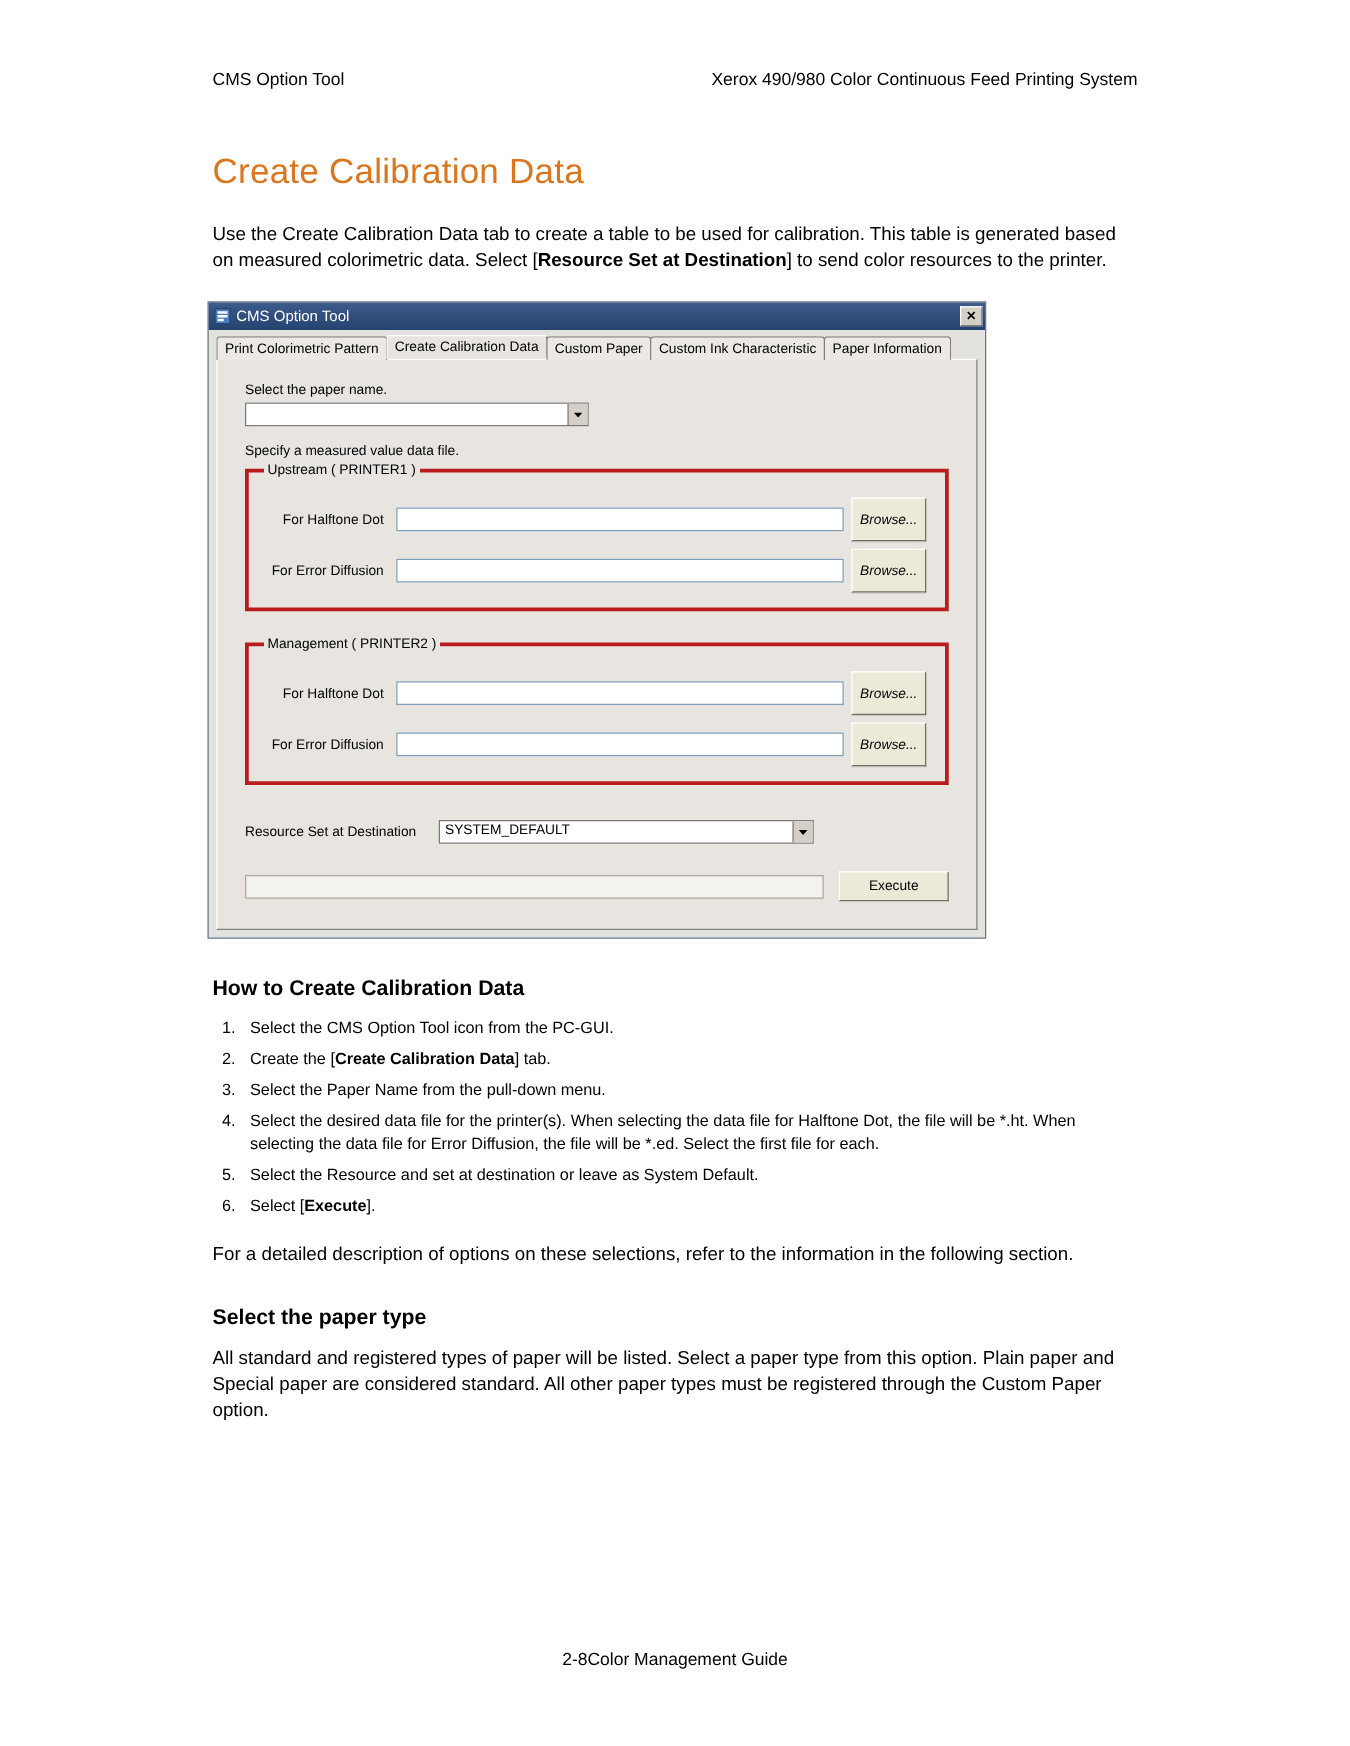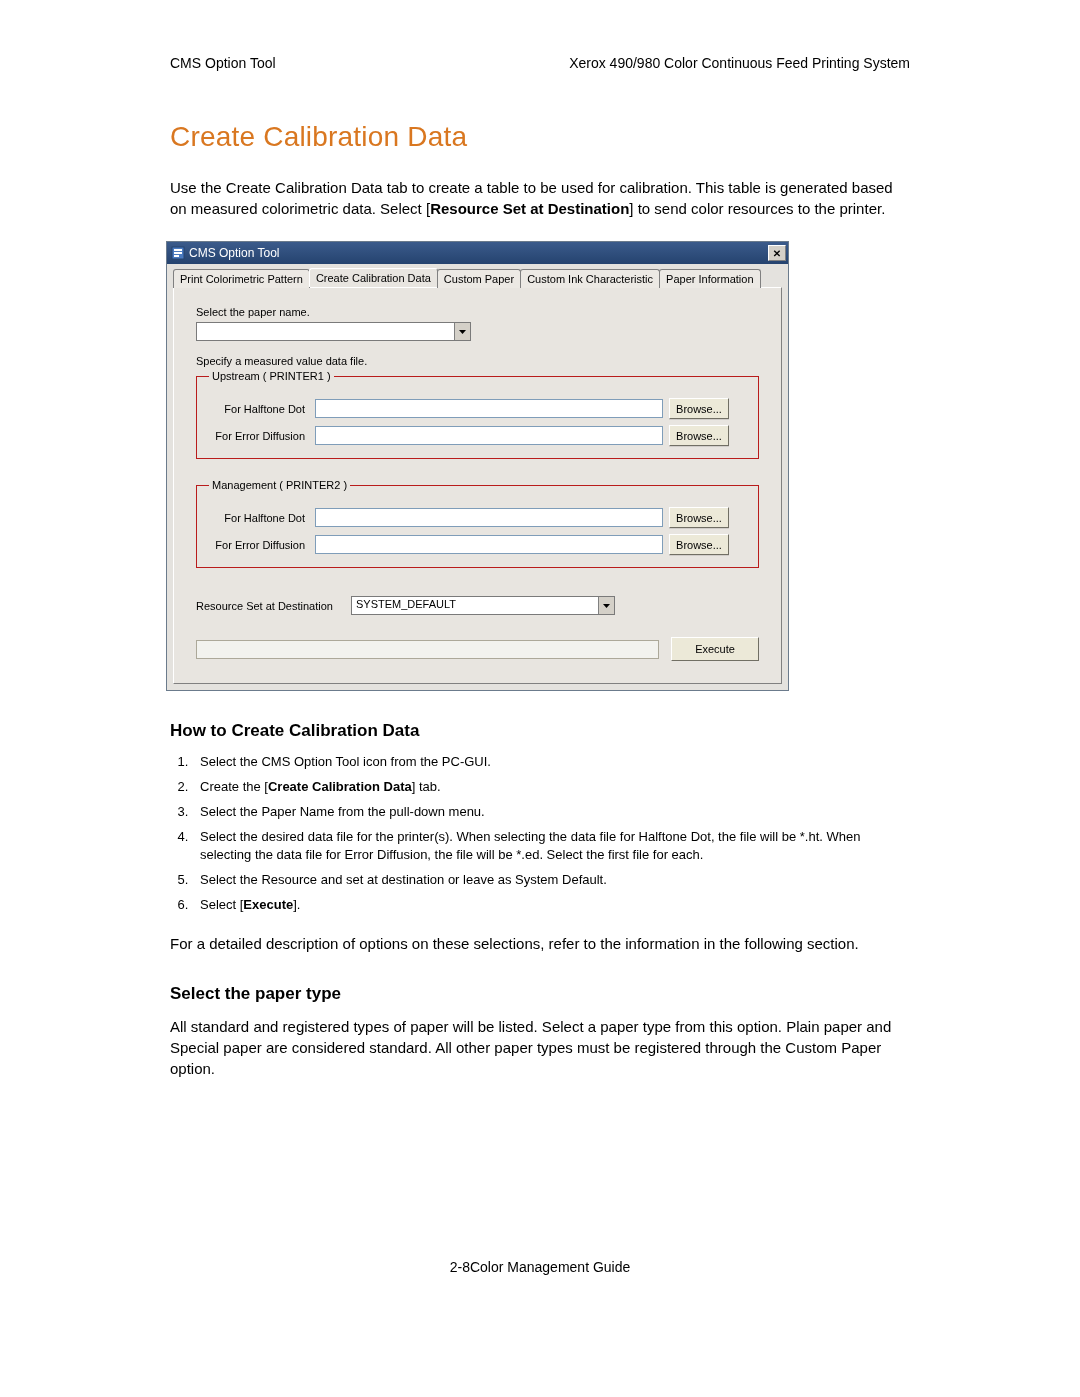--- a/index.html
+++ b/index.html
@@ -111,59 +111,60 @@
     }
     .dropdown-text { flex: 1; font-size: 11px; padding: 1px 4px; }
     .dropdown-btn {
       width: 16px; background: #d4d0c8;
       border-left: 1px solid #808080;
       display: flex; align-items: center; justify-content: center;
     }
     .dropdown-btn svg { width: 7px; height: 4px; }
     .spec-label { font-size: 11px; margin-top: 14px; }
     fieldset.group {
-      border: 1px solid #b91c1c;
+      border: 3px solid #b91c1c;
       margin-top: 3px;
-      padding: 10px 29px 12px 12px;
+      padding: 10px 15px 12px 12px;
       font-size: 11px;
     }
     fieldset.group legend { padding: 0 3px; font-size: 11px; }
     .fld-row {
       display: flex;
       align-items: center;
       margin-top: 6px;
       gap: 6px;
     }
     .fld-row:first-child { margin-top: 0; }
     .fld-lbl { width: 100px; text-align: right; padding-right: 4px; }
     .fld-input {
       flex: 1;
       height: 19px;
       background: #fff;
       border: 1px solid #7f9db9;
     }
     .browse-btn {
-      width: 60px; height: 21px;
+      width: 60px; height: 35px;
       font-size: 11px;
       background: #ece9d8;
       border: 1px solid #aca899;
       border-top-color: #fff; border-left-color: #fff;
       border-bottom-color: #716f64; border-right-color: #716f64;
       cursor: pointer;
       box-shadow: 0 1px 0 rgba(0,0,0,0.1);
+      font-style: italic;
     }
     .res-row {
       display: flex;
       align-items: center;
       margin-top: 28px;
       font-size: 11px;
       gap: 18px;
     }
     .res-dd {
-      width: 264px;
+      width: 300px;
     }
     .exec-row {
       display: flex;
       align-items: center;
       gap: 12px;
       margin-top: 22px;
     }
     .status-input {
       flex: 1; height: 19px;
       background: #f2f2ee;

